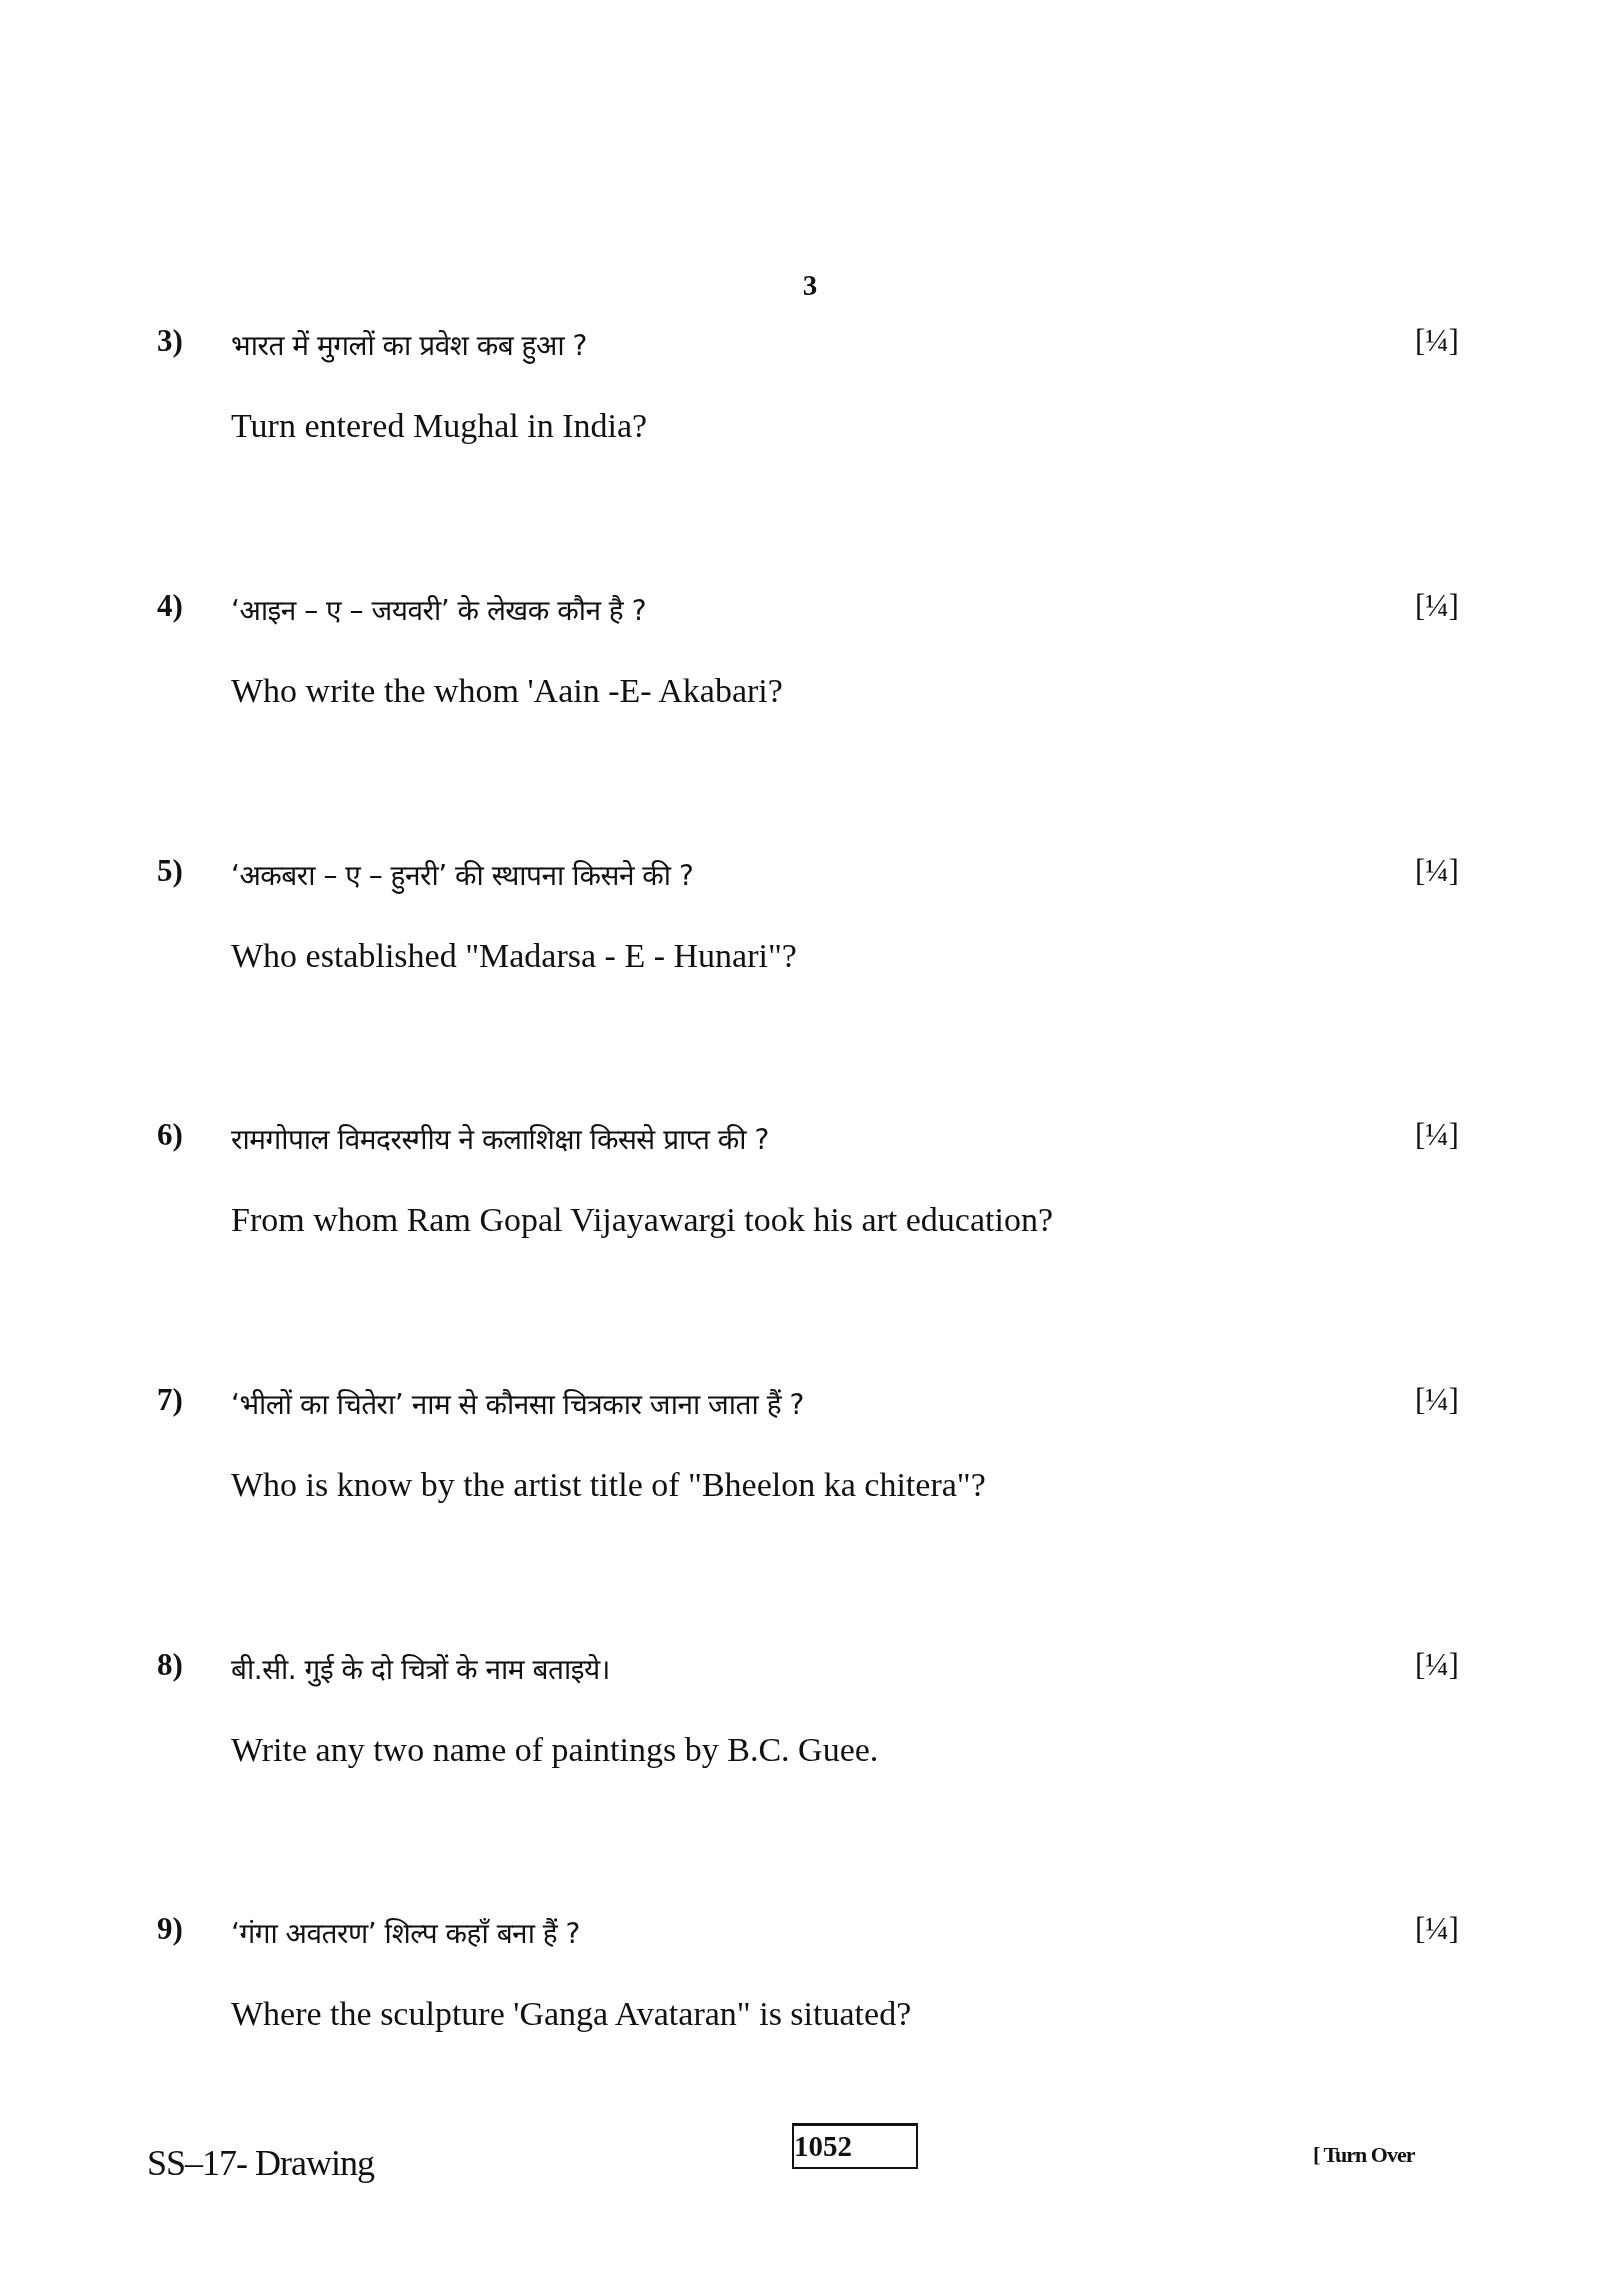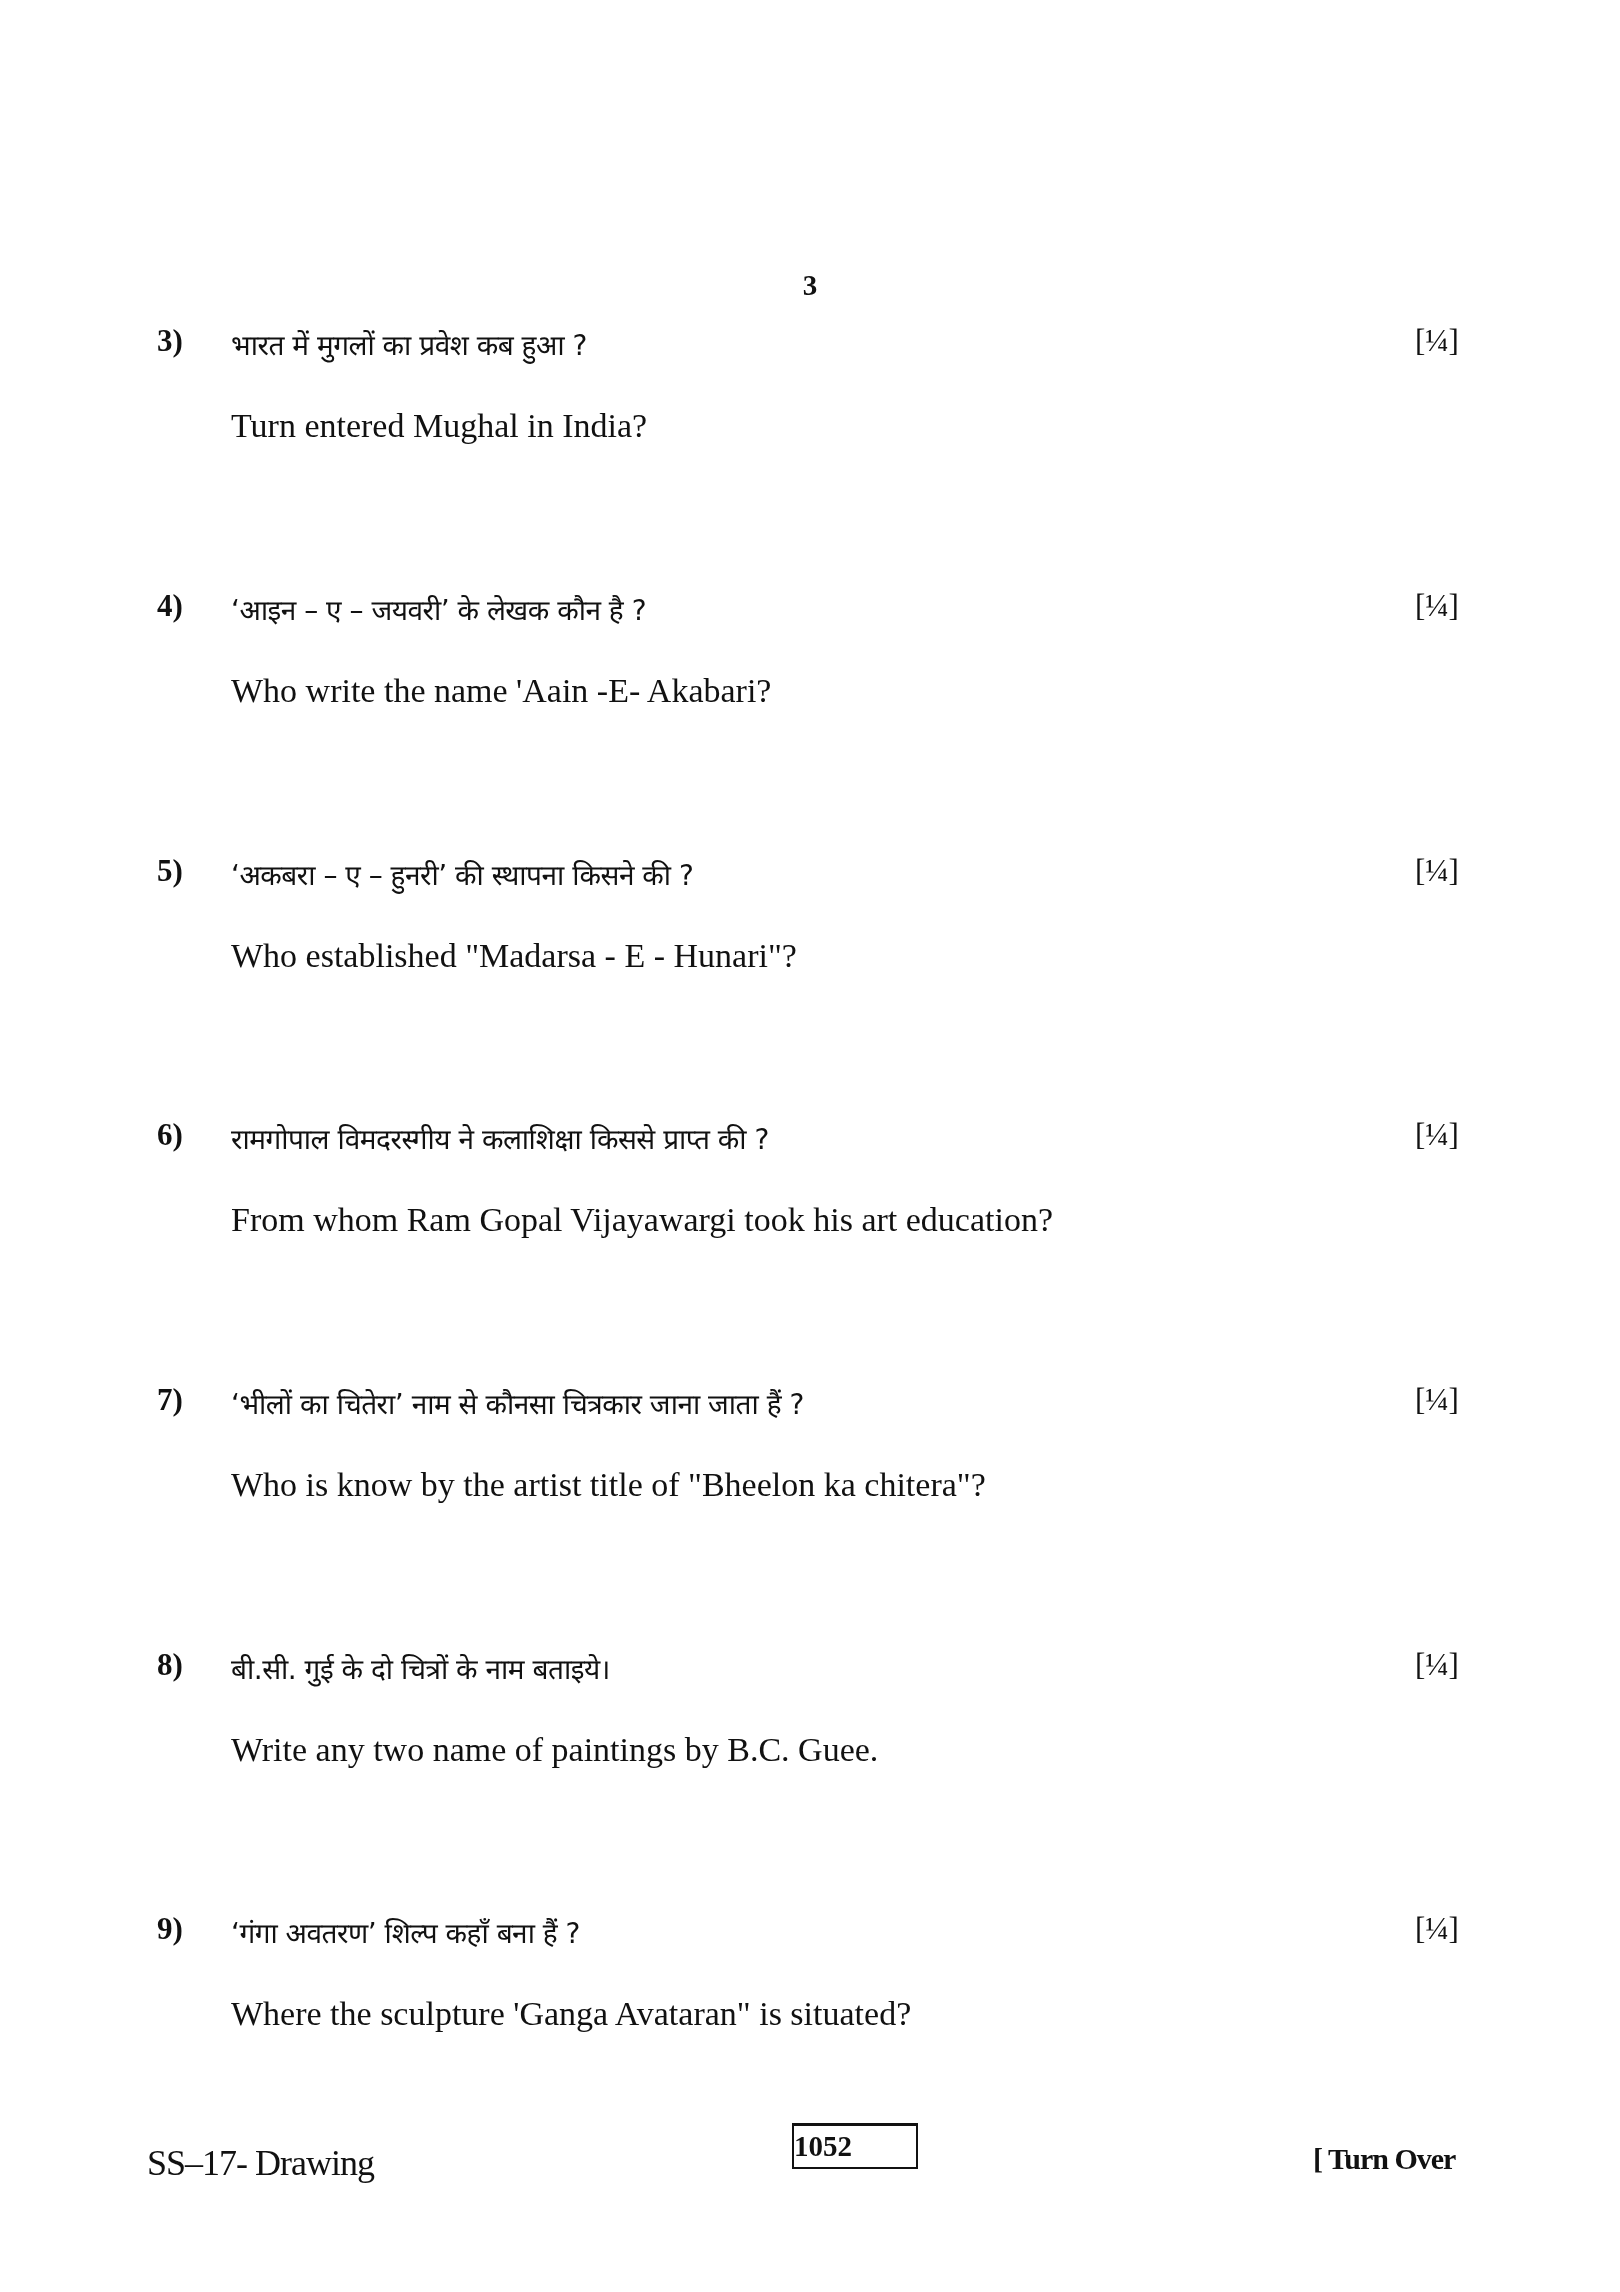--- a/index.html
+++ b/index.html
@@ -76,42 +76,42 @@
       border-top-width: 3.9px;
       text-align: left;
       font-size: 29px;
       font-weight: bold;
       line-height: 41px;
     }
     .footer-right {
       position: absolute;
       left: 1313px;
       top: 2142px;
-      font-size: 30px;
+      font-size: 22px;
       font-weight: bold;
       letter-spacing: -1px;
     }
   </style>
 </head>
 <body>
 
 <div class="page-number">3</div>
 
 <div class="question" style="top:323px;">
   <span class="q-num">3)</span>
   <span class="q-hindi">भारत में मुगलों का प्रवेश कब हुआ ?</span>
   <span class="q-marks">[¼]</span>
   <span class="q-english">Turn entered Mughal in India?</span>
 </div>
 
 <div class="question" style="top:588px;">
   <span class="q-num">4)</span>
   <span class="q-hindi">‘आइन – ए – जयवरी’ के लेखक कौन है ?</span>
   <span class="q-marks">[¼]</span>
-  <span class="q-english">Who write the name 'Aain -E- Akabari?</span>
+  <span class="q-english">Who write the whom 'Aain -E- Akabari?</span>
 </div>
 
 <div class="question" style="top:853px;">
   <span class="q-num">5)</span>
   <span class="q-hindi">‘अकबरा – ए – हुनरी’ की स्थापना किसने की ?</span>
   <span class="q-marks">[¼]</span>
   <span class="q-english">Who established "Madarsa - E - Hunari"?</span>
 </div>
 
 <div class="question" style="top:1117px;">

